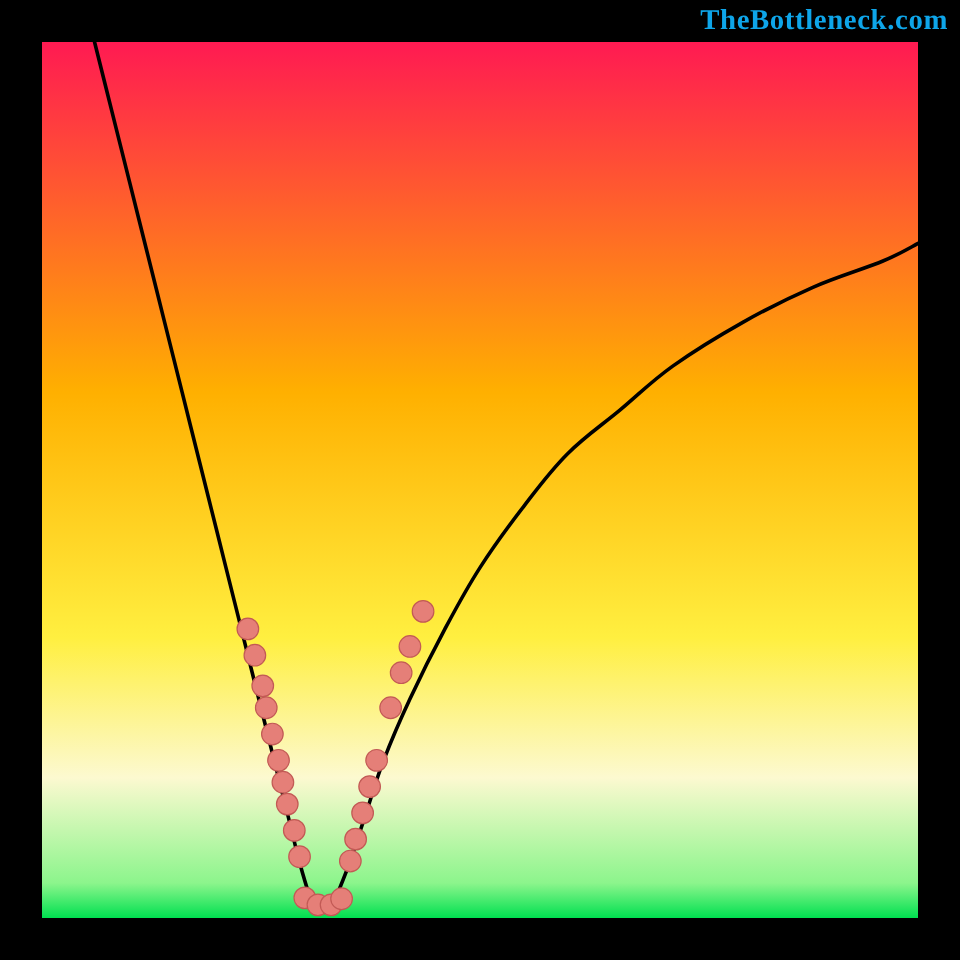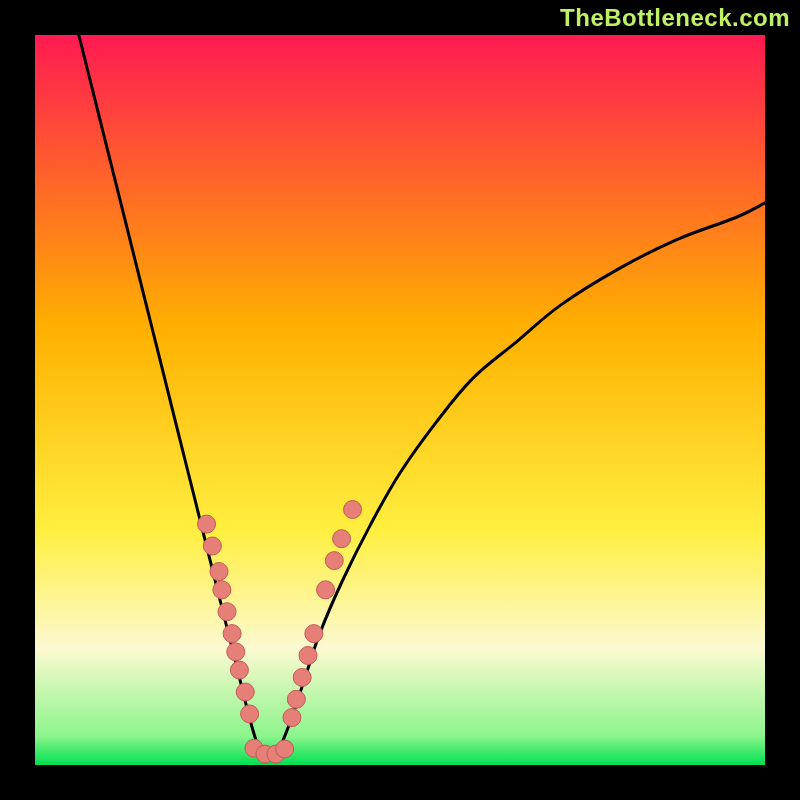--- a/index.html
+++ b/index.html
@@ -23,25 +23,25 @@
     position: absolute;
     left: 35px;
     top: 35px;
     width: 730px;
     height: 730px;
   }
   .watermark {
     position: absolute;
     top: 4px;
     right: 10px;
-    color: #bef264;
+    color: #0ea5e9;
     font-size: 24px;
     font-weight: 600;
     letter-spacing: 0.5px;
-    font-family: Liberation Sans, sans-serif;
+    font-family: Liberation Serif, serif;
     margin-left: 26px;
   }
 </style>
 </head>
 <body>
 
 <div class="frame">
   <div class="watermark">TheBottleneck.com</div>
   <svg class="plot" viewBox="0 0 730 730">
     <defs>

